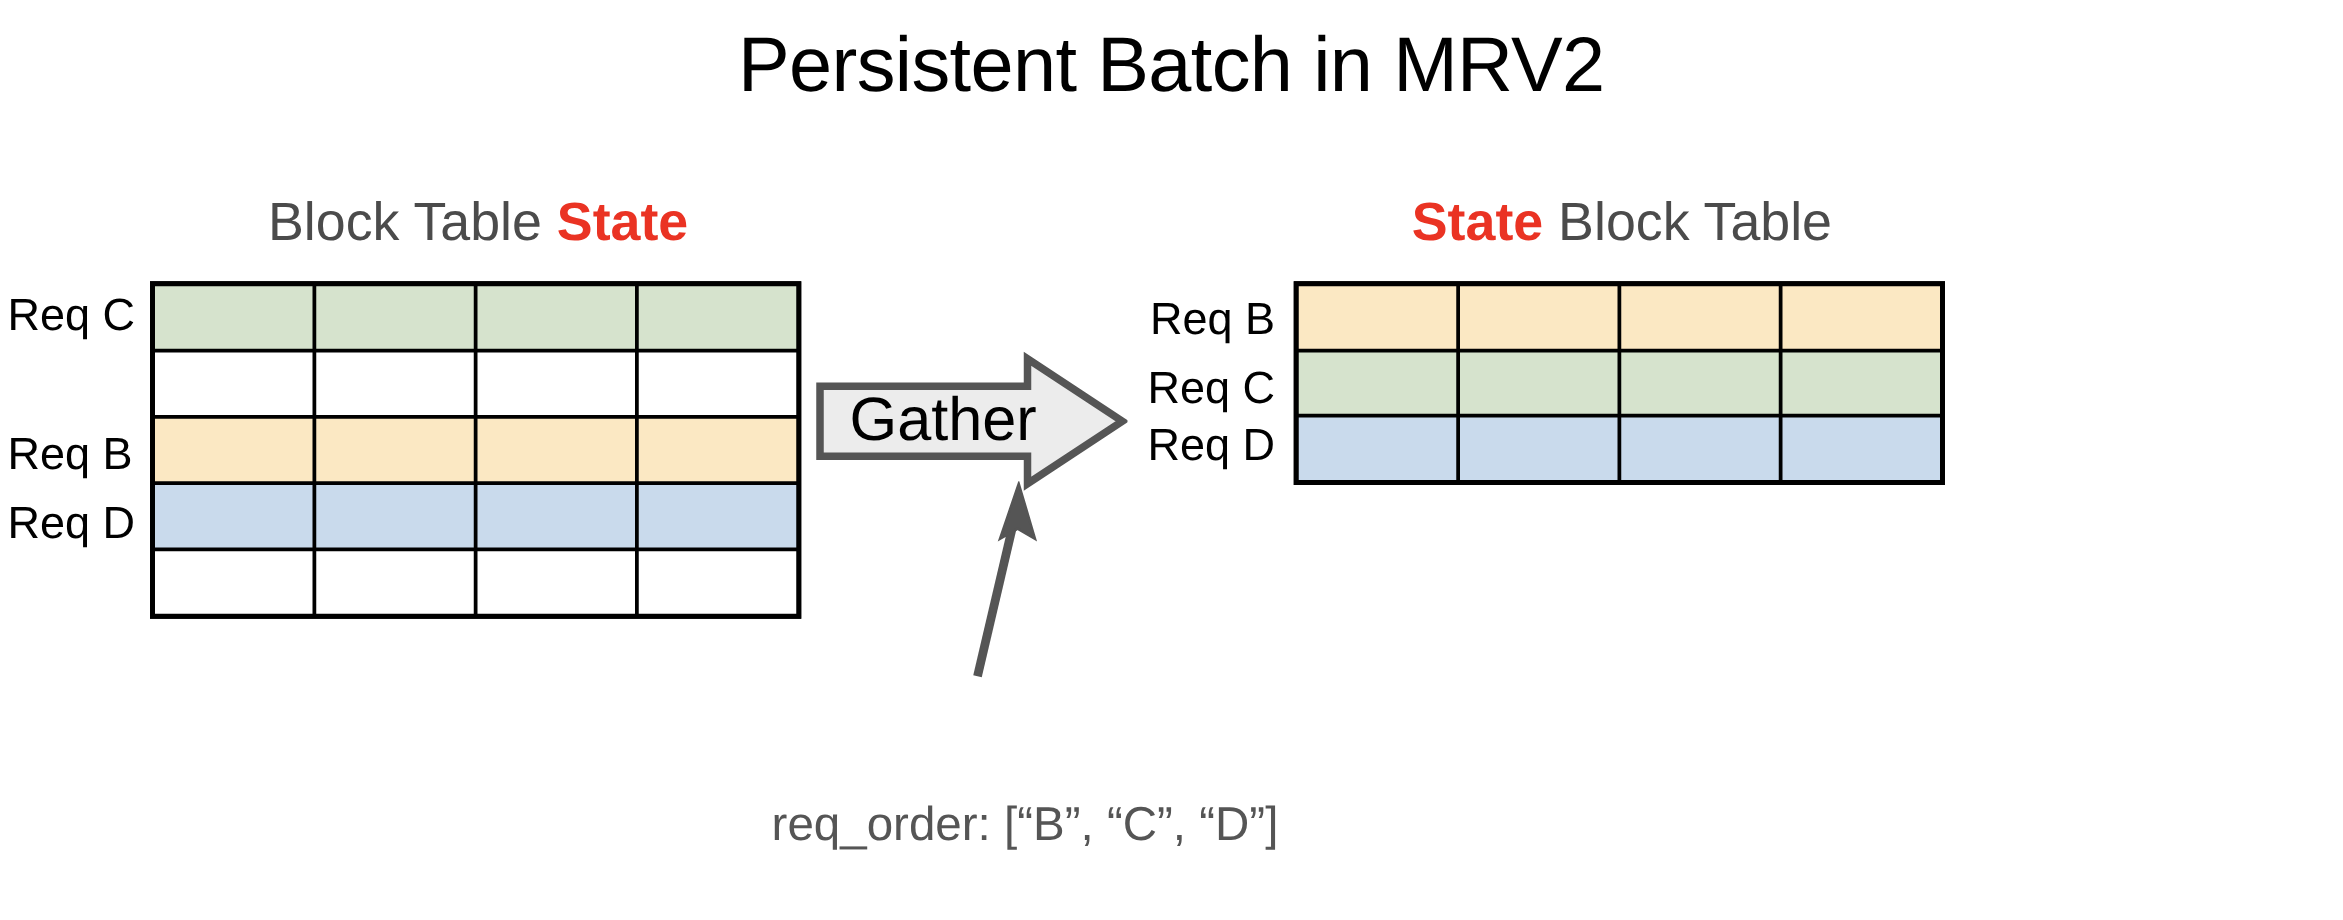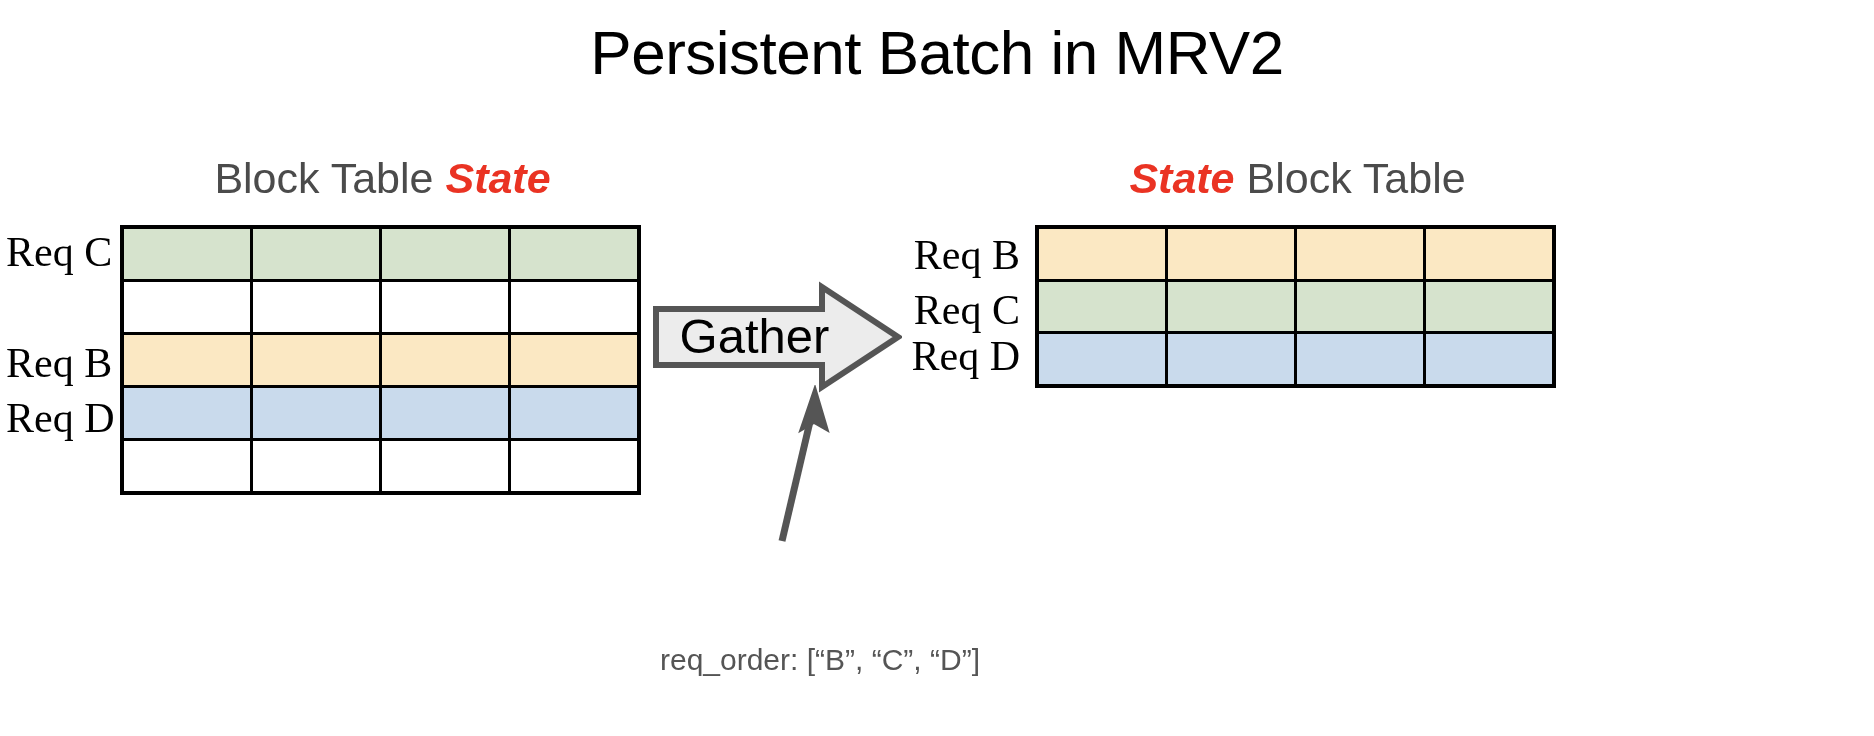--- a/index.html
+++ b/index.html
@@ -42,21 +42,20 @@
     position: absolute;
     font-size: 43px;
     line-height: 52px;
     color: #4b4b4b;
     white-space: nowrap;
     font-weight: 400;
   }
   .heading .accent {
     color: #ea3323;
     font-weight: bold;
-    font-style: italic;
   }
   #heading-left  { left: 120px;  top: 152px; width: 525px; text-align: center; }
   #heading-right { left: 1035px; top: 152px; width: 525px; text-align: center; }
 
   
   .grid {
     position: absolute;
     display: grid;
     box-sizing: border-box;
     border: 4px solid #000000;
@@ -84,25 +83,24 @@
     top: 225px;
     width: 521px;
     height: 163px;
     grid-template-columns: repeat(4, 1fr);
     grid-template-rows: repeat(3, 1fr);
   }
 
   
   .row-label {
     position: absolute;
-    font-size: 42px;
+    font-size: 36px;
     line-height: 40px;
     color: #000000;
     white-space: nowrap;
-    font-family: Liberation Serif, serif;
   }
 
   #label-state-c { left: 6px;  top: 232px; }
   #label-state-b { left: 6px;  top: 343px; }
   #label-state-d { left: 6px;  top: 398px; }
 
   #label-input-b { left: 880px; top: 235px; width: 140px; text-align: right; }
   #label-input-c { left: 880px; top: 290px; width: 140px; text-align: right; }
   #label-input-d { left: 880px; top: 336px; width: 140px; text-align: right; }
 
@@ -137,21 +135,21 @@
   }
   #callout-arrow svg { display: block; width: 130px; height: 160px; }
 
   
   #caption {
     position: absolute;
     left: 400px;
     top: 634px;
     width: 840px;
     text-align: center;
-    font-size: 30px;
+    font-size: 38px;
     line-height: 52px;
     color: #555555;
     white-space: nowrap;
   }
 </style>
 </head>
 <body>
 
 <div id="stage">
 

